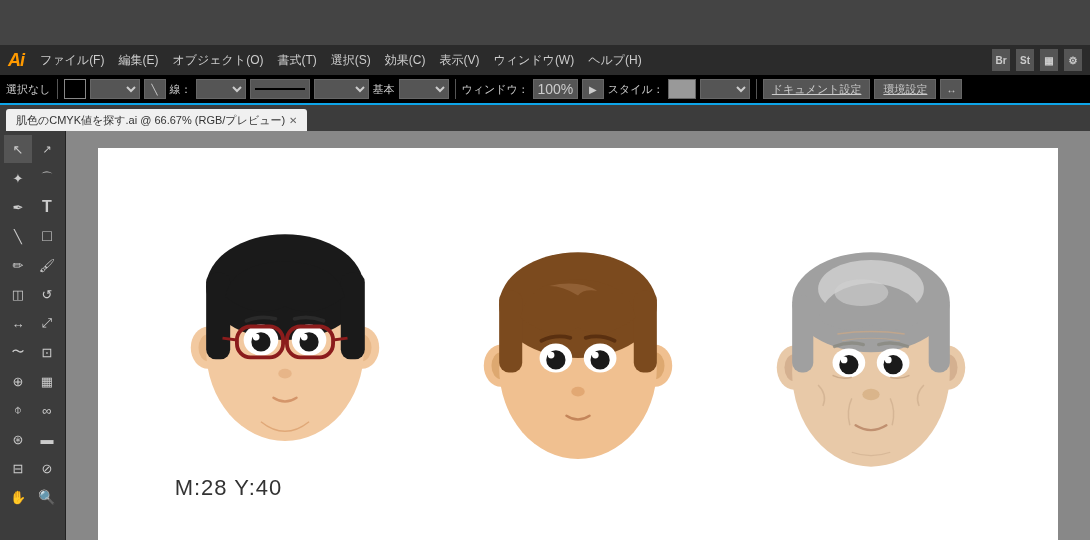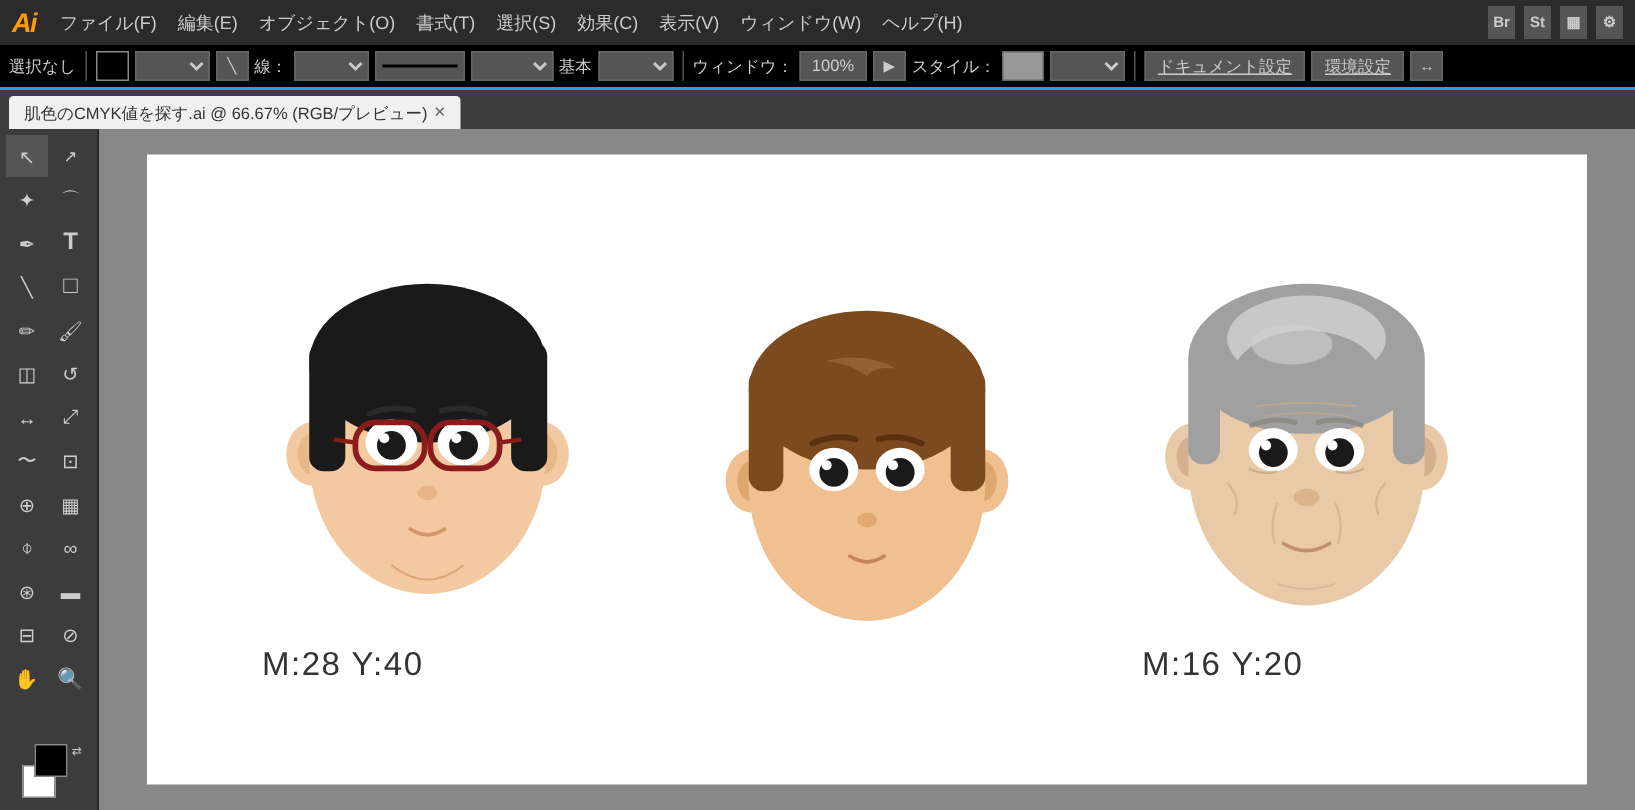--- a/index.html
+++ b/index.html
@@ -1,40 +1,40 @@
 <!DOCTYPE html>
 <html><head>
   <meta charset="utf-8">
   <style>
     * { margin: 0; padding: 0; box-sizing: border-box; }
     body { width: 1090px; height: 540px; overflow: hidden; font-family: "Meiryo", "Yu Gothic", sans-serif; background: #444; }
 
     
     #titlebar {
       display: flex; align-items: center;
-      background: #2b2b2b; height: 30px; padding: 0 8px; gap: 10px;
+      background: #2b2b2b; height: 30px; padding: 0 8px; gap: 10px; margin-top: 45px;
     }
     #ai-logo { color: #ff9a00; font-size: 18px; font-weight: bold; font-style: italic; letter-spacing: -1px; }
     #menu-bar { display: flex; gap: 2px; align-items: flex-end; }
     .menu-item { color: #ccc; font-size: 12px; padding: 2px 6px; cursor: pointer; white-space: nowrap; }
     #title-icons { margin-left: auto; display: flex; gap: 6px; align-items: center; }
     .title-icon-box { width: 18px; height: 22px; background: #555; display: flex; align-items: center; justify-content: center; color: #ccc; font-size: 10px; font-weight: bold; }
 
     
     #toolbar {
       background: #000000; height: 30px; display: flex; align-items: center; padding: 0 6px; gap: 4px; border-bottom: 2px solid #0ea5e9;
     }
     .tb-label { color: #ccc; font-size: 11px; white-space: nowrap; }
     .tb-select { background: #555; color: #ccc; border: 1px solid #666; height: 20px; font-size: 11px; min-width: 50px; }
     .tb-color-box { width: 22px; height: 20px; background: #000; border: 1px solid #888; }
     .tb-icon-box { width: 22px; height: 20px; background: #555; border: 1px solid #666; display: flex; align-items: center; justify-content: center; color: #ccc; font-size: 10px; }
     .tb-stroke-line { width: 60px; height: 20px; background: #555; border: 1px solid #666; display: flex; align-items: center; justify-content: center; }
     .tb-stroke-inner { width: 50px; height: 2px; background: #000; }
     .tb-sep { width: 1px; height: 20px; background: #555; margin: 0 2px; }
-    .tb-input { background: #555; color: #ccc; border: 1px solid #666; height: 20px; font-size: 11px; width: 45px; text-align: center; }
+    .tb-input { background: #555; color: #ccc; border: 1px solid #666; height: 20px; font-size: 14px; width: 45px; text-align: center; }
     .tb-btn { background: #555; color: #ccc; border: 1px solid #666; height: 20px; font-size: 11px; padding: 0 8px; cursor: pointer; white-space: nowrap; text-decoration: underline; }
 
     
     #tabbar {
       background: #3c3c3c; height: 26px; display: flex; align-items: flex-end; padding: 0 6px; text-align: center;
     }
     .tab { background: #f0f0f0; color: #333; font-size: 11px; padding: 2px 10px; height: 22px; display: flex; align-items: center; gap: 4px; border-radius: 3px 3px 0 0; cursor: pointer; }
     .tab-close { color: #666; font-size: 10px; cursor: pointer; }
 
     
@@ -324,19 +324,18 @@
 
           <ellipse cx="110" cy="168" rx="9" ry="6" fill="#d0a878" opacity="0.6"></ellipse>
 
           <path d="M90 172 Q84 185 88 200" stroke="#c8a888" stroke-width="1.5" fill="none" opacity="0.6"></path>
           <path d="M130 172 Q136 185 132 200" stroke="#c8a888" stroke-width="1.5" fill="none" opacity="0.6"></path>
 
           <path d="M94 200 Q110 210 126 200" stroke="#c09070" stroke-width="2.5" fill="none" stroke-linecap="round"></path>
 
           <path d="M90 228 Q110 235 130 228" stroke="#c8a888" stroke-width="1.2" fill="none" opacity="0.5"></path>
         </svg>
-        <span class="face-label">M:16 Y:20</span>
       </div>
 
     </div>
   </div>
 
 </div>
 
 </body></html>

